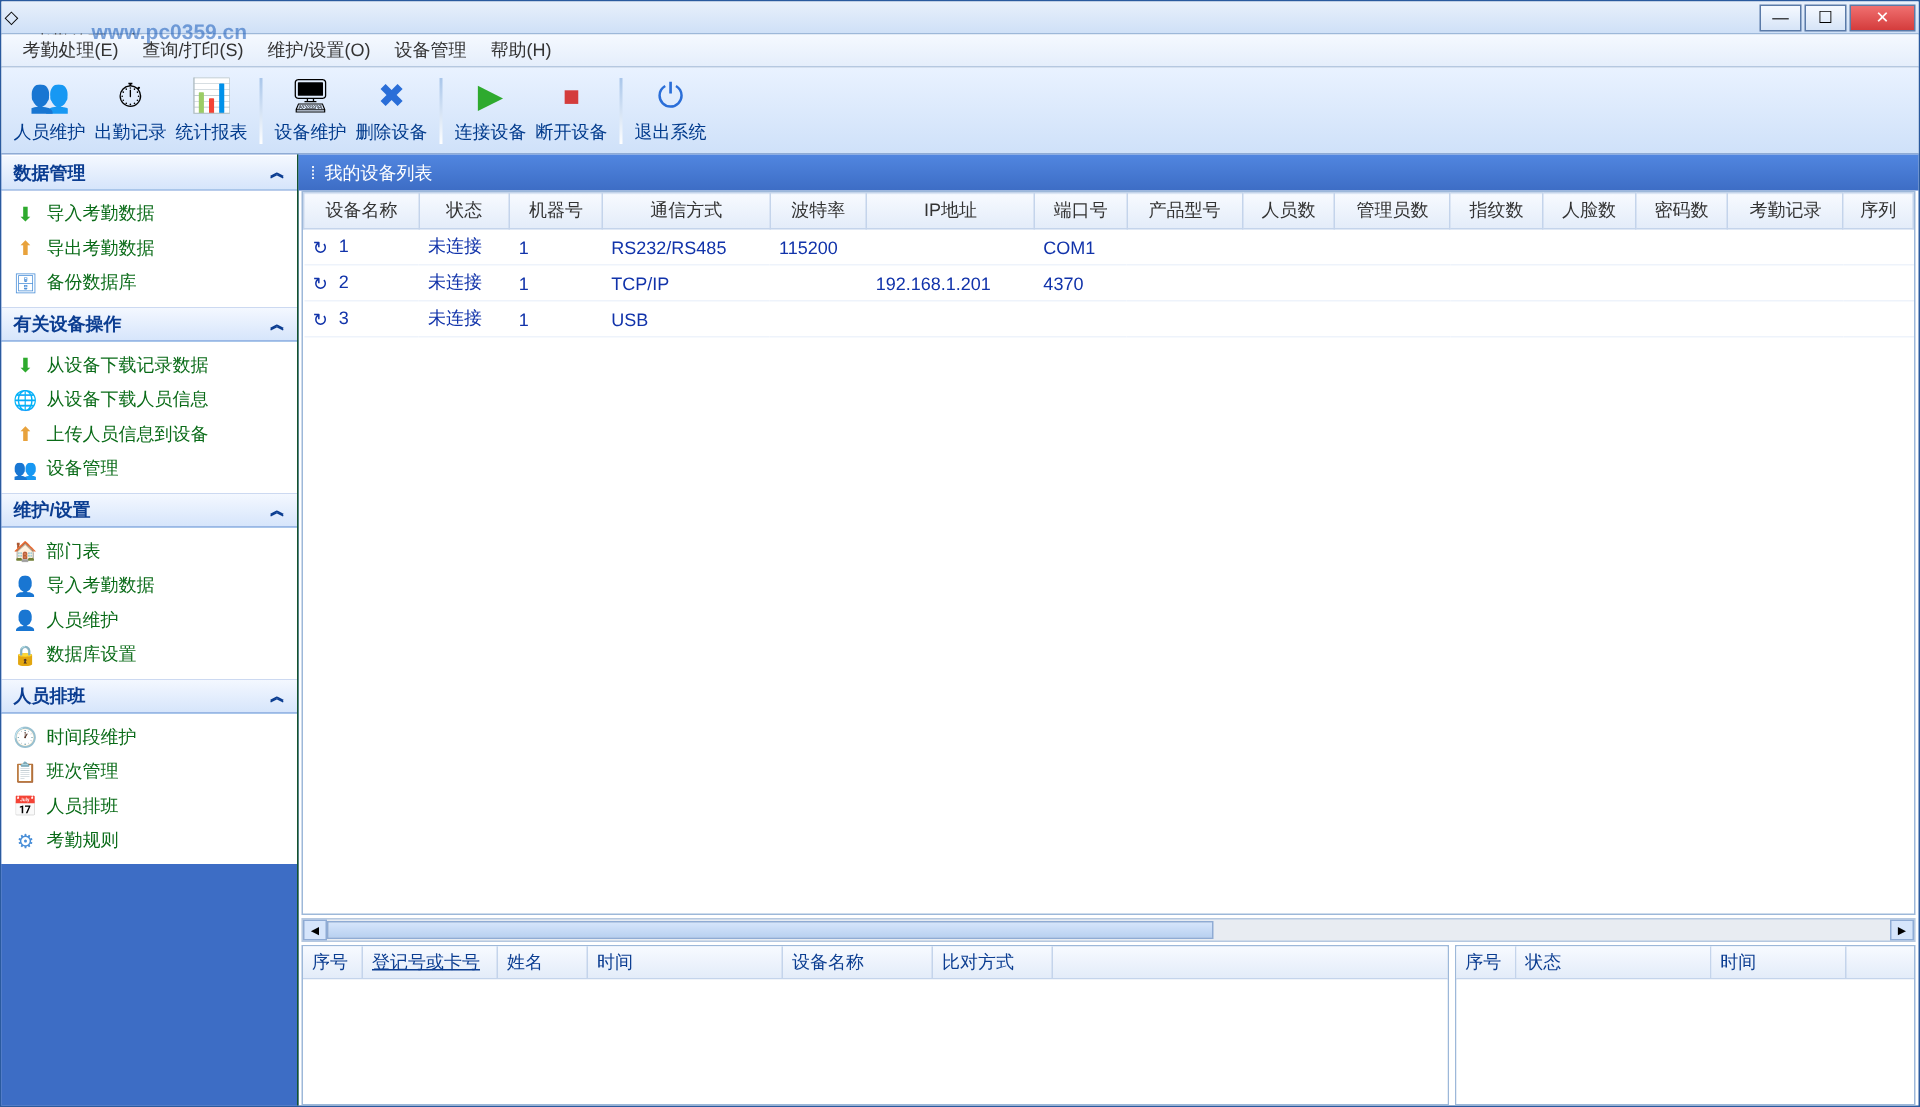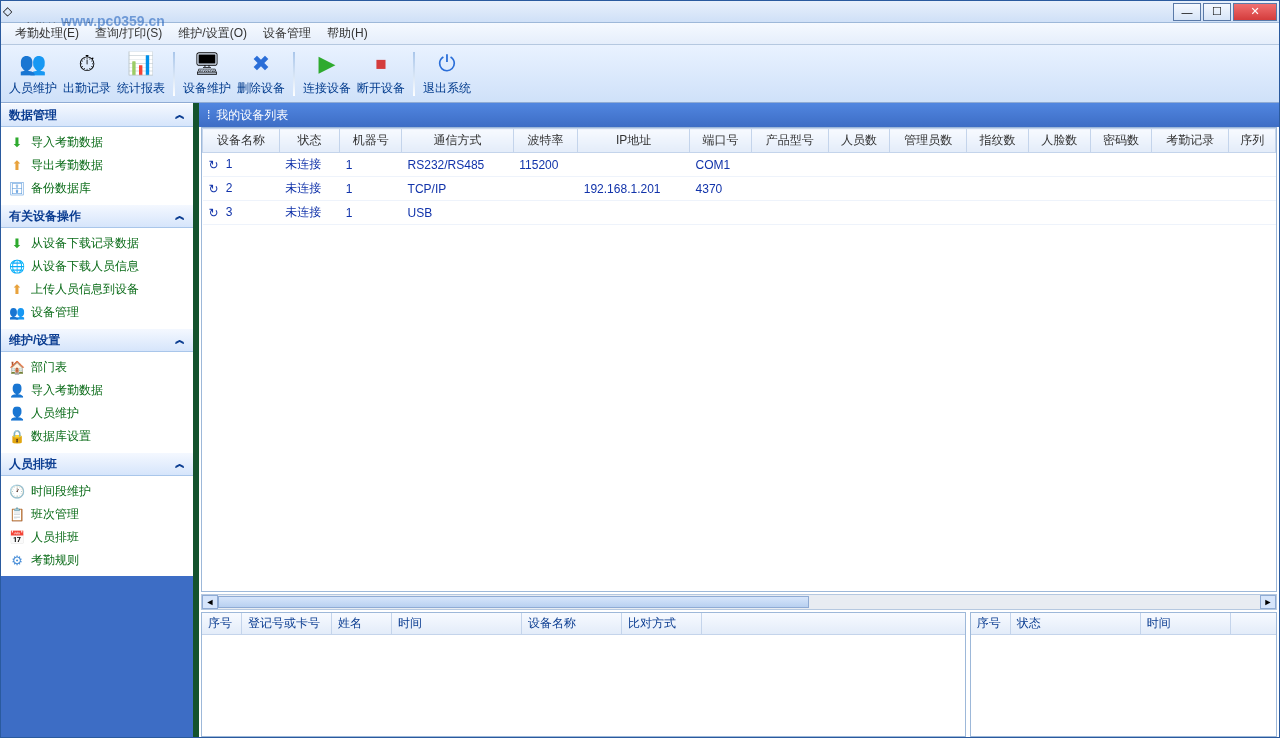--- a/index.html
+++ b/index.html
@@ -24,21 +24,21 @@
 .toolbar { height: 58px; background: linear-gradient(#e9f2ff,#cfe1f9); display: flex; align-items: center; padding: 2px 6px; border-bottom: 1px solid #8fabd4; gap: 2px; }
 .tbtn { width: 52px; height: 52px; display: flex; flex-direction: column; align-items: center; justify-content: center; gap: 2px; cursor: pointer; border: 1px solid transparent; }
 .tbtn .ico { width: 28px; height: 28px; display: flex; align-items: center; justify-content: center; font-size: 22px; }
 .tbtn .lbl { color: #003a8c; font-size: 12px; }
 .tsep { width: 2px; height: 44px; background: linear-gradient(#a9c6ea,#fff); margin: 0 4px; }
 
 
 .main { flex: 1; display: flex; min-height: 0; }
 
 
-.sidebar { width: 198px; background: #3d6dc5; display: flex; flex-direction: column; border-right: 6px solid #14532d; }
+.sidebar { width: 198px; background: #3d6dc5; display: flex; flex-direction: column; border-right: 1px solid #14532d; }
 .panel-hd { height: 24px; background: linear-gradient(#f4f8ff,#d6e5fb); border-top: 1px solid #fff; border-bottom: 1px solid #a9c6ea; display: flex; align-items: center; justify-content: space-between; padding: 0 8px; color: #0b3d91; font-weight: bold; cursor: pointer; }
 .panel-hd .chev { color: #0b3d91; font-size: 10px; }
 .panel-body { background: #fff; padding: 4px 6px; }
 .sitem { display: flex; align-items: center; gap: 6px; padding: 3px 2px; cursor: pointer; }
 .sitem .sico { width: 16px; height: 16px; display: flex; align-items: center; justify-content: center; font-size: 13px; }
 .sitem .slbl { color: #0a6b18; }
 .sidebar .fill { flex: 1; background: #3d6dc5; }
 
 
 .content { flex: 1; display: flex; flex-direction: column; min-width: 0; }
@@ -49,21 +49,21 @@
 .grid td { border-bottom: 1px solid #eef3fb; padding: 3px 6px; color: #1133aa; white-space: nowrap; height: 22px; }
 .grid td.left { text-align: left; }
 .rowico { display: inline-block; width: 14px; height: 14px; vertical-align: middle; }
 
 .hscroll { height: 16px; background: #e8ecf2; border: 1px solid #b5c8e0; margin: 2px; position: relative; }
 .hscroll .thumb { position: absolute; left: 16px; top: 1px; height: 12px; width: 55%; background: linear-gradient(#d6e5fb,#b8d0f0); border: 1px solid #8fabd4; }
 .hscroll .arr { position: absolute; top: 0; width: 16px; height: 14px; background: #d6e5fb; border: 1px solid #8fabd4; display: flex; align-items: center; justify-content: center; font-size: 9px; }
 .hscroll .arr.l { left: 0; }
 .hscroll .arr.r { right: 0; }
 
-.bottom-panels { height: 125px; display: flex; gap: 4px; padding: 0 2px; }
+.bottom-panels { height: 107px; display: flex; gap: 4px; padding: 0 2px; }
 .bpanel { border: 1px solid #9db8d9; display: flex; flex-direction: column; }
 .bpanel.left { flex: 2.5; }
 .bpanel.right { flex: 1; }
 .bhead { display: flex; background: linear-gradient(#f7faff,#e3ecf9); border-bottom: 1px solid #c4d4eb; }
 .bhead .bcol { border-right: 1px solid #c4d4eb; padding: 2px 6px; color: #0b3d91; background: linear-gradient(#f7faff,#e3ecf9); }
 .bbody { flex: 1; background: #fff; }
 
 
 .statusbar { height: 20px; background: linear-gradient(#e9f2ff,#cfe1f9); border-top: 1px solid #a9c6ea; display: flex; }
 .scell { border-right: 1px solid #a9c6ea; padding: 2px 8px; min-width: 200px; color: #333; }
@@ -309,21 +309,21 @@
       <div class="hscroll">
         <div class="arr l">◄</div>
         <div class="thumb"></div>
         <div class="arr r">►</div>
       </div>
 
       <div class="bottom-panels">
         <div class="bpanel left">
           <div class="bhead" id="bl-head">
               <div class="bcol" style="width: 40px;">序号</div>
-              <div class="bcol" style="width: 90px;">登记号或卡号</div>
+              <div class="bcol" style="width: 90px; text-decoration: underline;">登记号或卡号</div>
               <div class="bcol" style="width: 60px;">姓名</div>
               <div class="bcol" style="width: 130px;">时间</div>
               <div class="bcol" style="width: 100px;">设备名称</div>
               <div class="bcol" style="width: 80px;">比对方式</div>
             </div>
           <div class="bbody"></div>
         </div>
         <div class="bpanel right">
           <div class="bhead" id="br-head">
               <div class="bcol" style="width: 40px;">序号</div>

